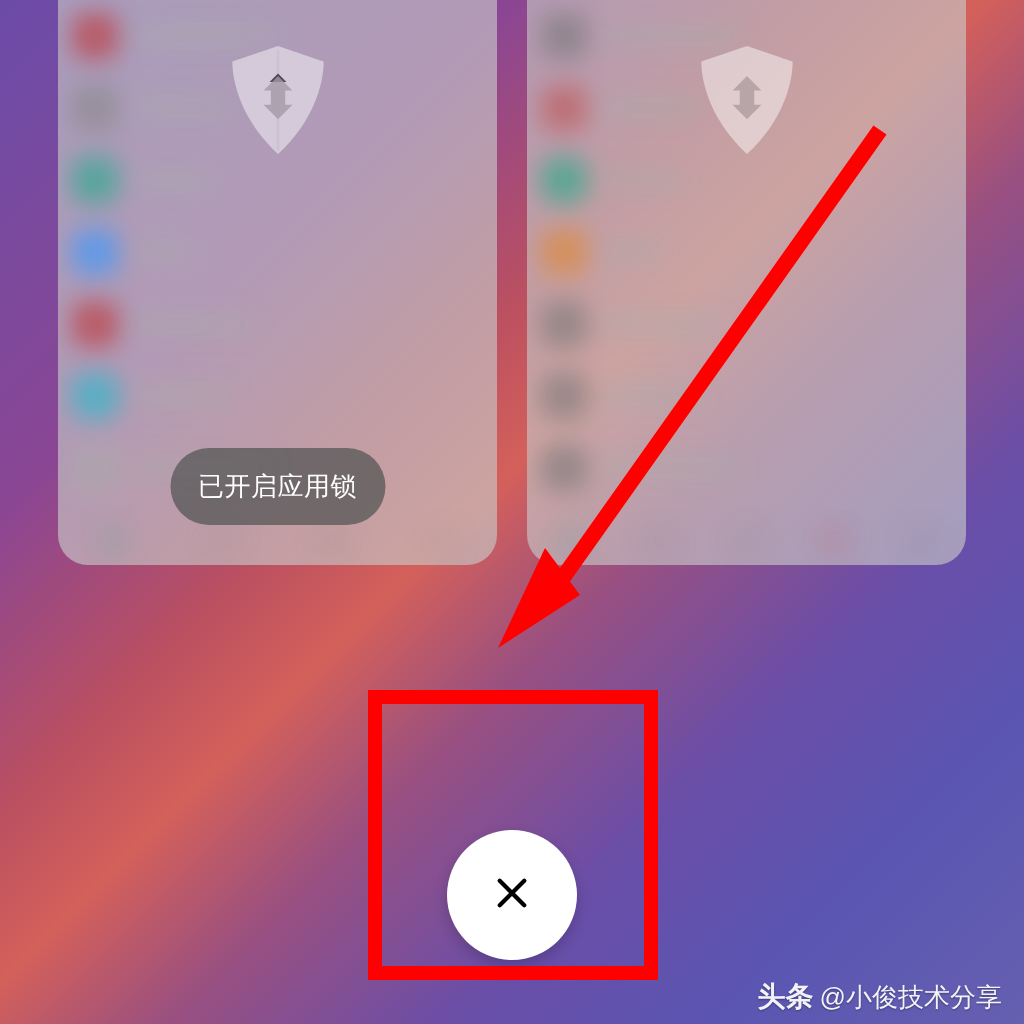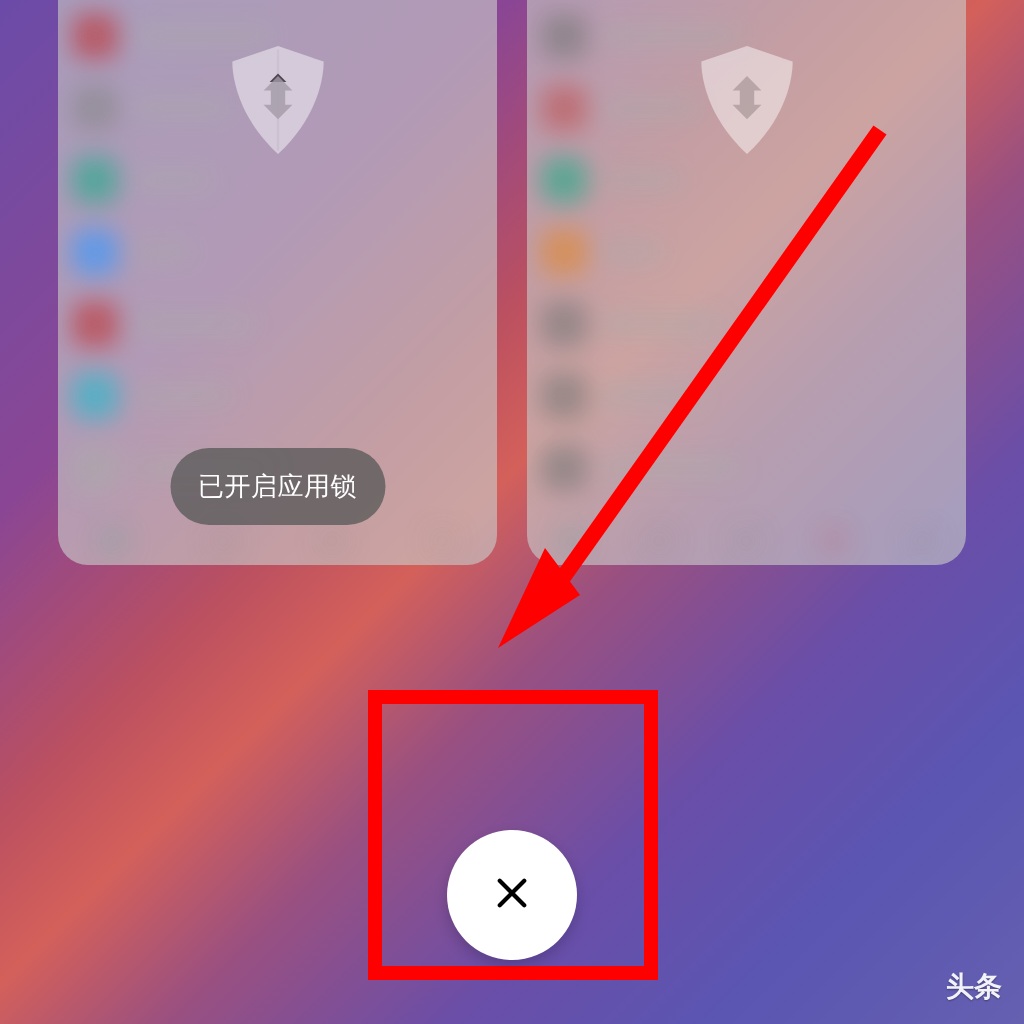--- a/index.html
+++ b/index.html
@@ -109,21 +109,21 @@
       z-index: 6;
     }
     .close-btn svg { width: 42px; height: 42px; }
     .arrow {
       position: absolute;
       z-index: 7;
       pointer-events: none;
     }
     .watermark {
       position: absolute;
-      bottom: 18px;
+      bottom: 8px;
       right: 22px;
       color: #fff;
       font-size: 26px;
       display: flex;
       align-items: center;
       gap: 6px;
       opacity: 0.92;
       z-index: 10;
       text-shadow: 0 1px 2px rgba(0,0,0,0.4);
     }
@@ -255,13 +255,14 @@
   </defs>
   <line x1="880" y1="130" x2="540" y2="610" stroke="#ff0000" stroke-width="16"></line>
   <polygon points="540,610 510,640 495,600 560,565" fill="#ff0000" transform="translate(0,0)" opacity="0"></polygon>
   <polygon points="505,648 572,588 548,560 470,620" fill="#ff0000" opacity="0"></polygon>
   <polygon points="500,645 565,600 540,562 480,605" fill="#ff0000" opacity="0"></polygon>
   <polygon points="498,648 580,595 545,548" fill="#ff0000"></polygon>
 </svg>
 
 <div class="watermark">
   <span class="bold">头条</span>
+  <span class="rest">@小俊技术分享</span>
 </div>
 
 </body></html>

